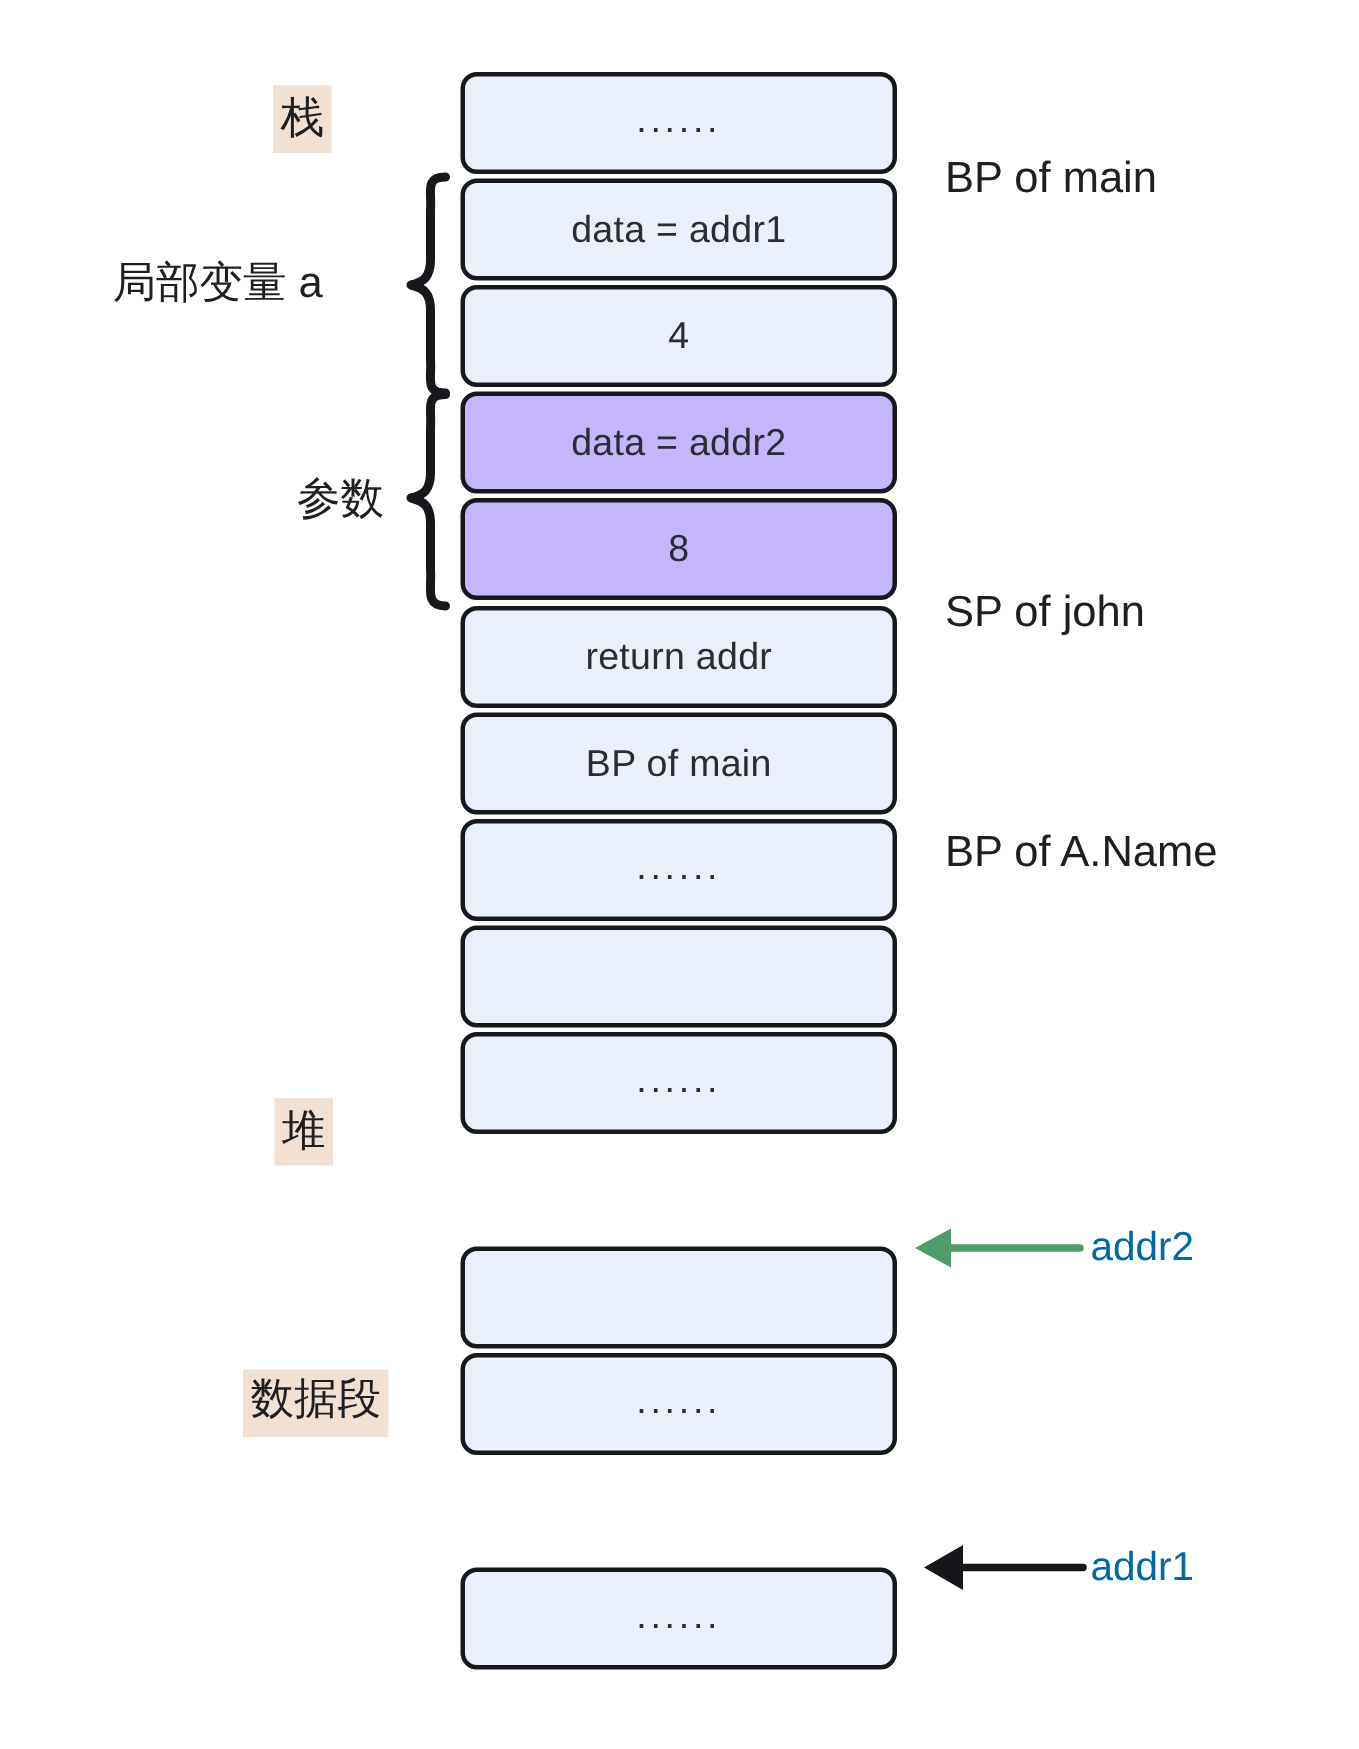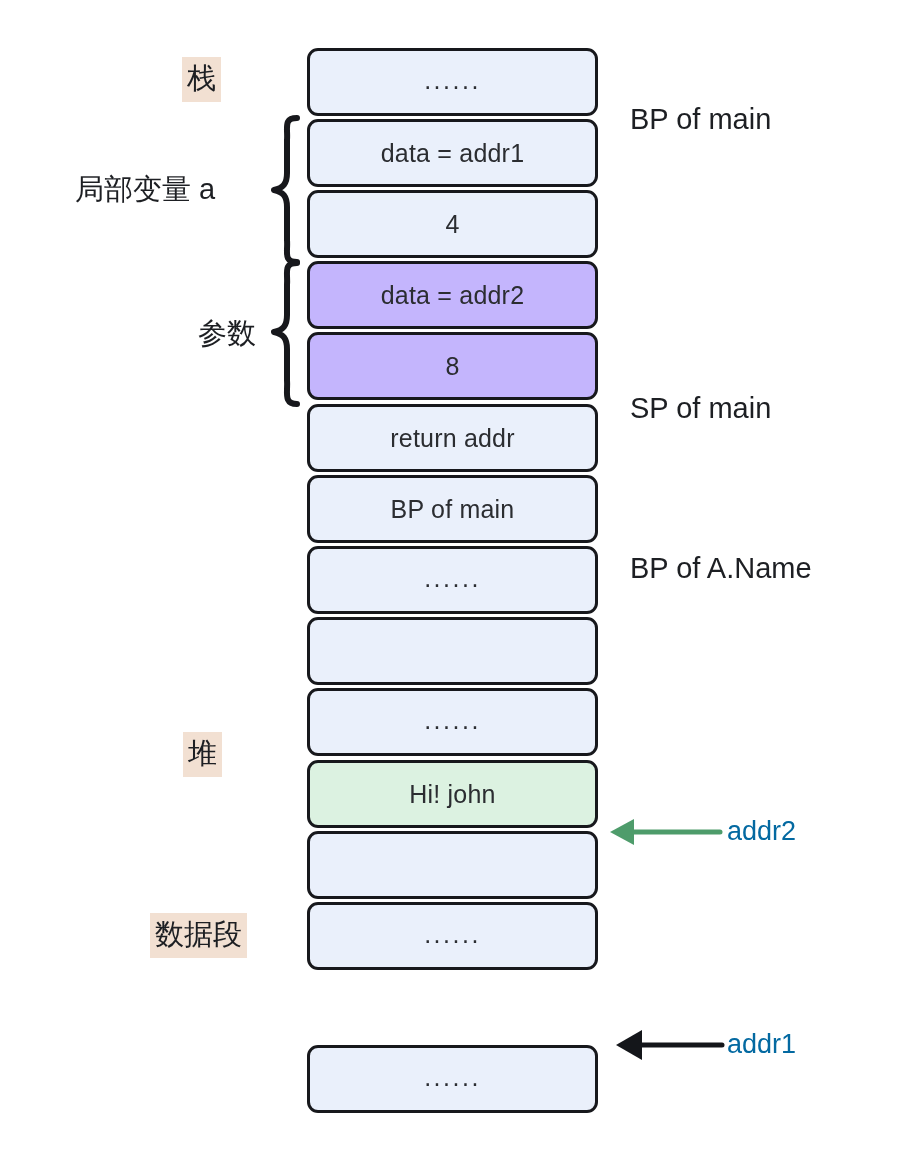--- a/index.html
+++ b/index.html
@@ -118,42 +118,39 @@
   </div>
   <div class="cell" style="top:546px">
     <span class="dots label">......</span>
   </div>
   <div class="cell" style="top:617px">
     <span class="label"></span>
   </div>
   <div class="cell" style="top:688px">
     <span class="dots label">......</span>
   </div>
-  <div class="cell green" style="top:760px">
-    <span class="label">Hi! john</span>
-  </div>
   <div class="cell" style="top:831px">
     <span class="label"></span>
   </div>
   <div class="cell" style="top:902px">
     <span class="dots label">......</span>
   </div>
   <div class="cell" style="top:1045px">
     <span class="dots label">......</span>
   </div>
 
   <div class="section-tag" style="left:182px; top:57px;">栈</div>
   <div class="section-tag" style="left:183px; top:732px;">堆</div>
-  <div class="section-tag" style="left:150px; top:913px;">数据段</div>
+  <div class="section-tag" style="left:162px; top:913px;font-family:Liberation Mono, monospace;">数据段</div>
 
   <div class="side-label cjk" style="left:75px; top:175px;">局部变量 a</div>
   <div class="side-label cjk" style="left:198px; top:319px;">参数</div>
 
   <div class="side-label" style="left:630px; top:105px;">BP of main</div>
-  <div class="side-label" style="left:630px; top:394px;">SP of main</div>
+  <div class="side-label" style="left:630px; top:394px;">SP of john</div>
   <div class="side-label" style="left:630px; top:534px;margin-top:20px;">BP of A.Name</div>
 
   <div class="arrow-label" style="left:727px; top:818px;">addr2</div>
   <div class="arrow-label" style="left:727px; top:1031px;">addr1</div>
 
   <svg class="overlay" viewBox="0 0 906 1166">
 
     <g fill="none" stroke="#17181c" stroke-width="6" stroke-linecap="round" stroke-linejoin="round">
       <path d="M 297 118
                C 283 118, 288 128, 287 140

